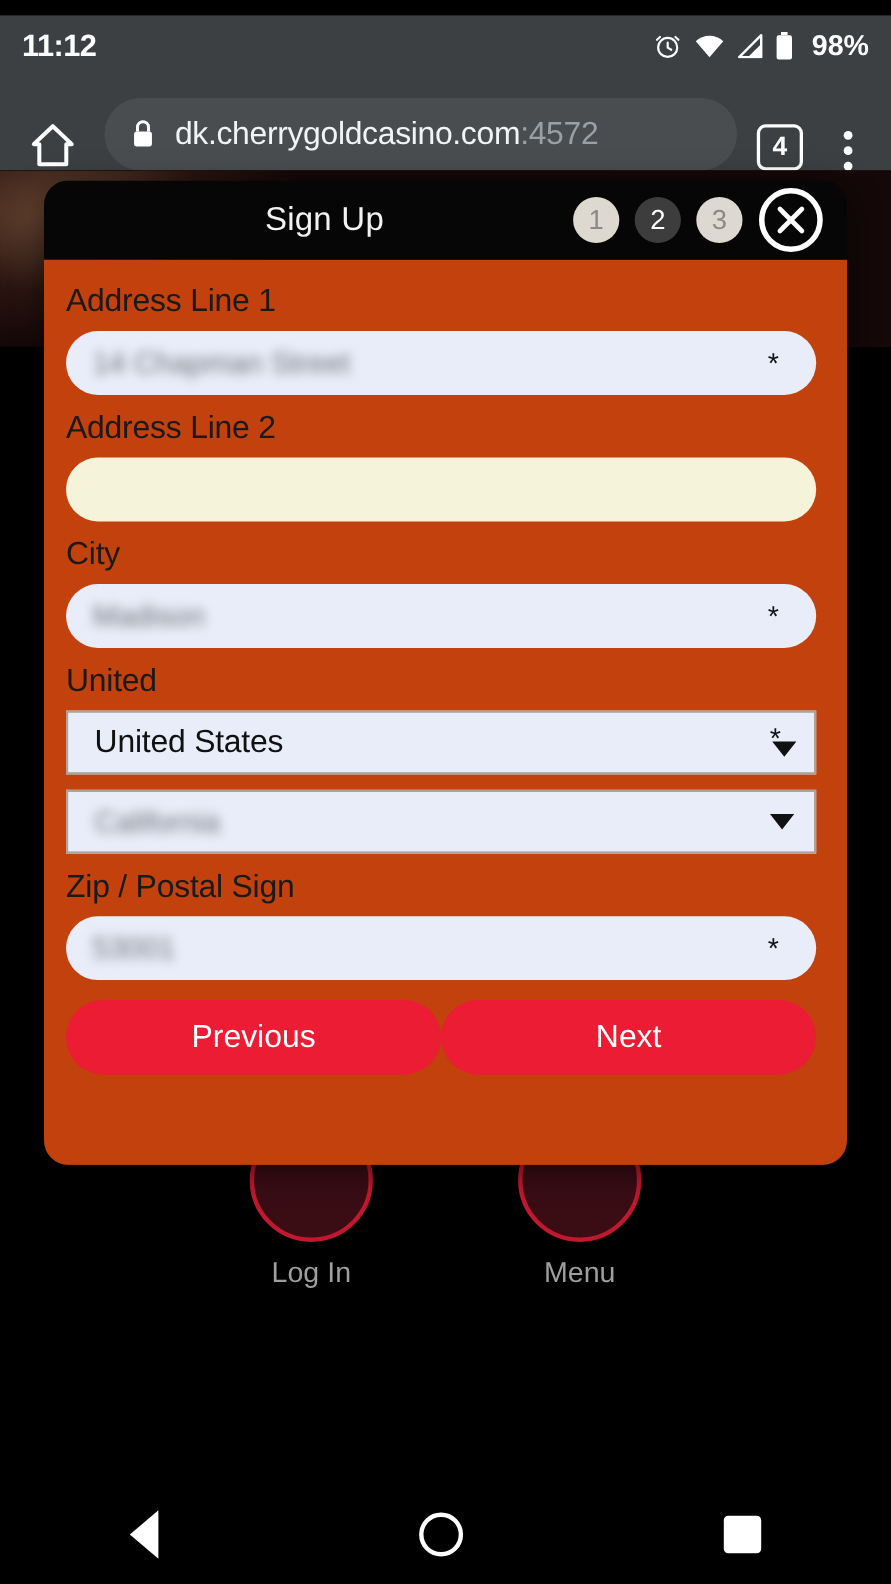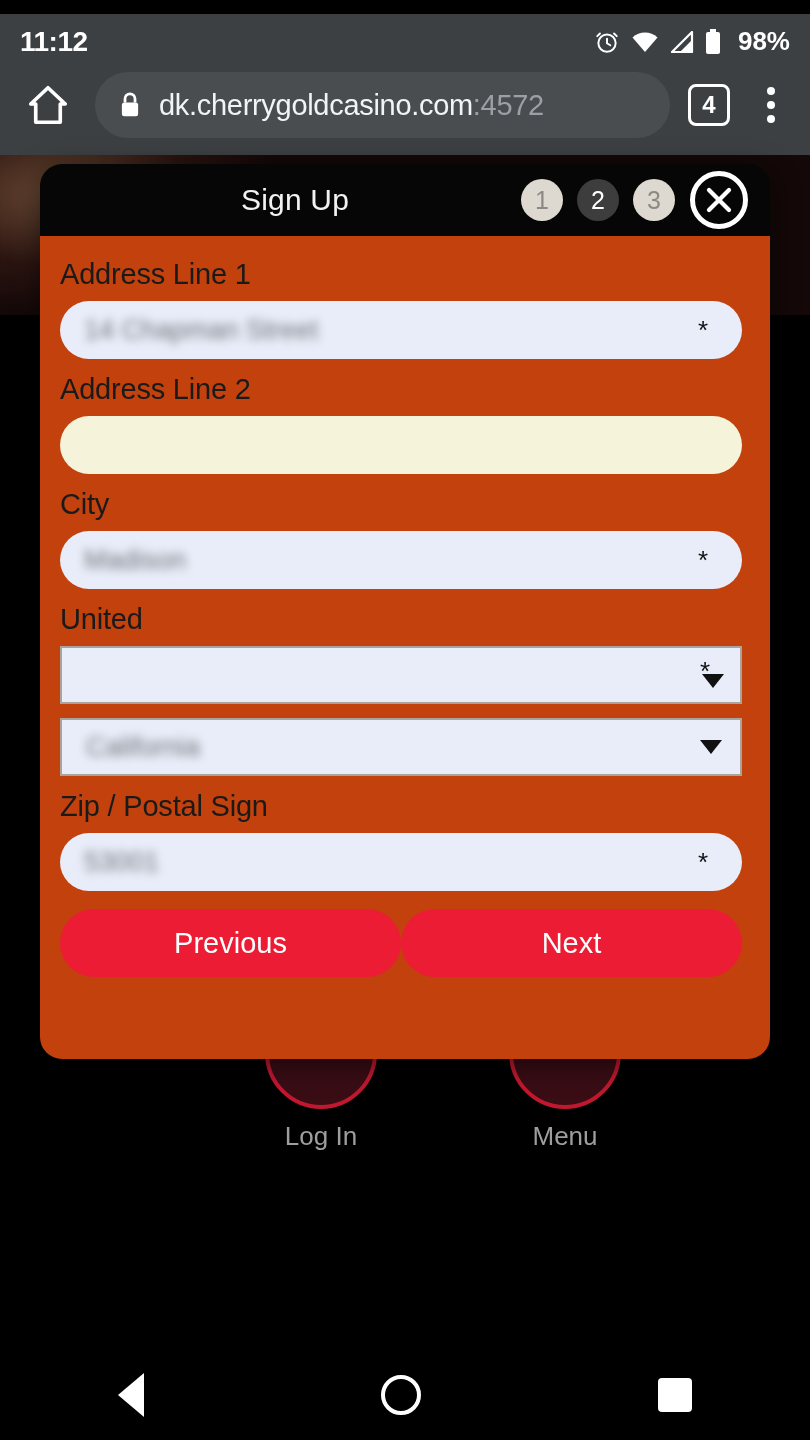--- a/index.html
+++ b/index.html
@@ -22,21 +22,21 @@
     color:#fff; font-size:28px; font-weight:bold; letter-spacing:-0.5px;
   }
   .status-icons { display:flex; align-items:center; gap:11px; }
   .status-icons svg { display:block; }
   .battery-pct { color:#fff; font-size:26px; font-weight:bold; margin-left:6px; }
 
   
   .browser-bar {
     position:absolute; top:55px; left:0; width:810px; height:100px;
     background:#3c4043;
-    display:flex; align-items:center;
+    display:flex; align-items:flex-end;
   }
   .home-btn { width:95px; display:flex; align-items:center; justify-content:center; }
   .omnibox {
     flex:1; height:66px; background:#4a4d50; border-radius:33px;
     display:flex; align-items:center; padding:0 22px; margin-right:8px;
     overflow:hidden;
   }
   .lock-icon { margin-right:16px; flex-shrink:0; }
   .url-text {
     color:#f1f3f4; font-size:29px; white-space:nowrap; overflow:hidden;
@@ -64,21 +64,21 @@
     background:#000; overflow:hidden;
   }
   .hero-banner {
     position:absolute; top:0; left:0; width:810px; height:160px;
     background:
       radial-gradient(ellipse 220px 120px at 60px 40px, #6b4a34 0%, #2a1410 60%, #140808 100%),
       radial-gradient(ellipse 260px 140px at 760px 80px, #7a5438 0%, #2d1612 55%, #100606 100%),
       linear-gradient(180deg,#2a1411 0%, #180a08 70%, #060202 100%);
   }
   .bottom-nav-bg {
-    position:absolute; top:842px; left:0; width:674px; height:140px;margin-left:38px;
+    position:absolute; top:862px; left:0; width:674px; height:140px;
   }
   .circle-btn {
     position:absolute; width:112px; height:112px; border-radius:50%;
     background:#3a0d15; border:4px solid #c2182f; top:0;
   }
   .circle-btn.left { left:227px; }
   .circle-btn.right { left:471px; }
   .circle-label {
     position:absolute; top:124px; width:200px; text-align:center;
     color:#9e9e9e; font-size:26px;
@@ -278,20 +278,21 @@
     <div class="field-wrap">
       <div class="input-pill">
         <span class="blur-text">Madison</span>
       </div>
       <span class="req-star">*</span>
     </div>
 
     <div class="field-label">United</div>
     <div class="field-wrap">
       <div class="select-box has-star">
+        <span class="select-value">United States</span>
         <span class="req-star">*</span>
         <span class="select-arrow"></span>
       </div>
     </div>
 
     <div class="field-wrap">
       <div class="select-box">
         <span class="blur-text">California</span>
         <span class="select-arrow"></span>
       </div>

